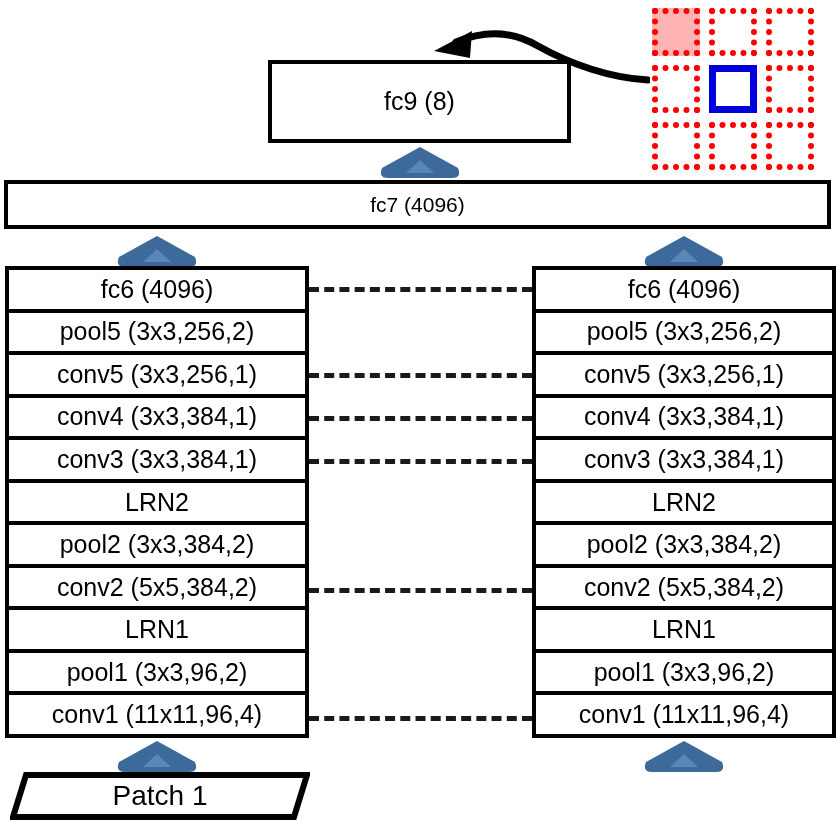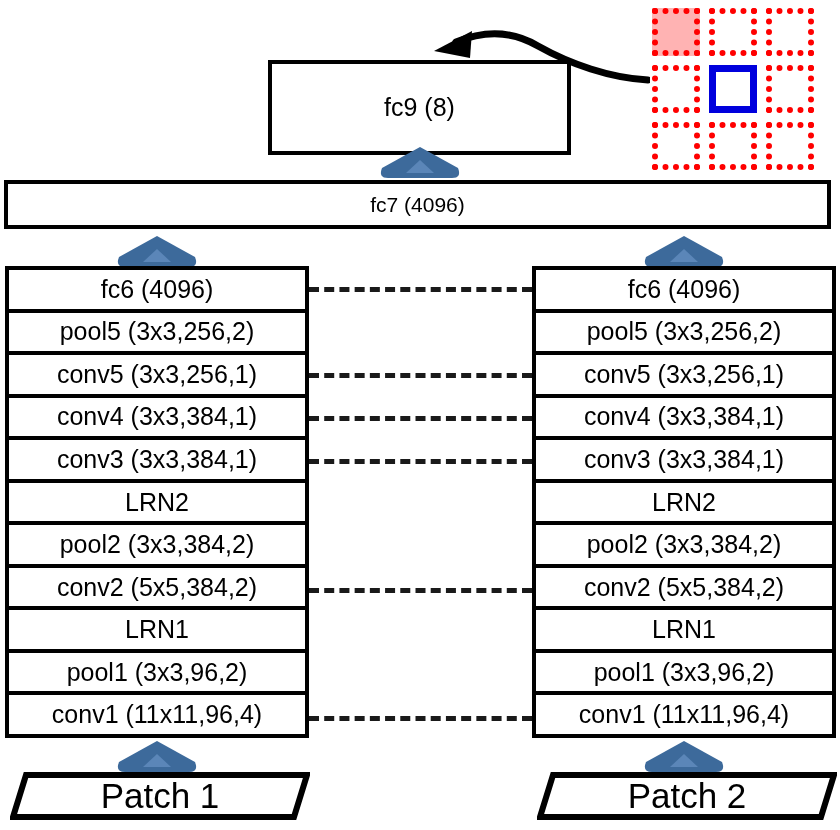--- a/index.html
+++ b/index.html
@@ -62,21 +62,21 @@
   #stack-right { left: 532px; top: 266px; width: 304px; height: 472px; }
 
   
   #fc7-box {
     left: 4px; top: 180px; width: 827px; height: 49px;
     font-size: 21px;
   }
 
   
   #fc98-box {
-    left: 268px; top: 60px; width: 303px; height: 95px;
+    left: 268px; top: 60px; width: 303px; height: 83px;
     border: 4px solid #000000;
     display: flex;
     flex-direction: column;
     padding: 4px;
   }
   #fc98-box .layer-row { font-size: 25px; }
 
   
   .patch {
     position: absolute;
@@ -84,21 +84,21 @@
     height: 48px;
   }
   .patch svg { position: absolute; left: 0; top: 0; }
   .patch .patch-label {
     position: absolute;
     left: 0; top: 0;
     width: 300px; height: 48px;
     display: flex;
     align-items: center;
     justify-content: center;
-    font-size: 35px;
+    font-size: 28px;
     color: #000000;
     white-space: nowrap;
   }
   #patch-1 { left: 10px;  top: 772px; }
   #patch-2 { left: 537px; top: 772px; }
 
   
   .chev {
     position: absolute;
     width: 84px;
@@ -239,20 +239,14 @@
     </svg>
   </div>
 
   <div id="patch-1" class="patch">
     <svg width="300" height="48" viewBox="0 0 300 48">
       <path d="M 16 3 L 297 3 L 284 45 L 3 45 Z" fill="#ffffff" stroke="#000000" stroke-width="6" stroke-linejoin="miter"></path>
     </svg>
     <div class="patch-label">Patch 1</div>
   </div>
 
-  <div id="patch-2" class="patch">
-    <svg width="300" height="48" viewBox="0 0 300 48">
-      <path d="M 16 3 L 297 3 L 284 45 L 3 45 Z" fill="#ffffff" stroke="#000000" stroke-width="6" stroke-linejoin="miter"></path>
-    </svg>
-    <div class="patch-label">Patch 2</div>
-  </div>
 
 </div>
 
 </body></html>

